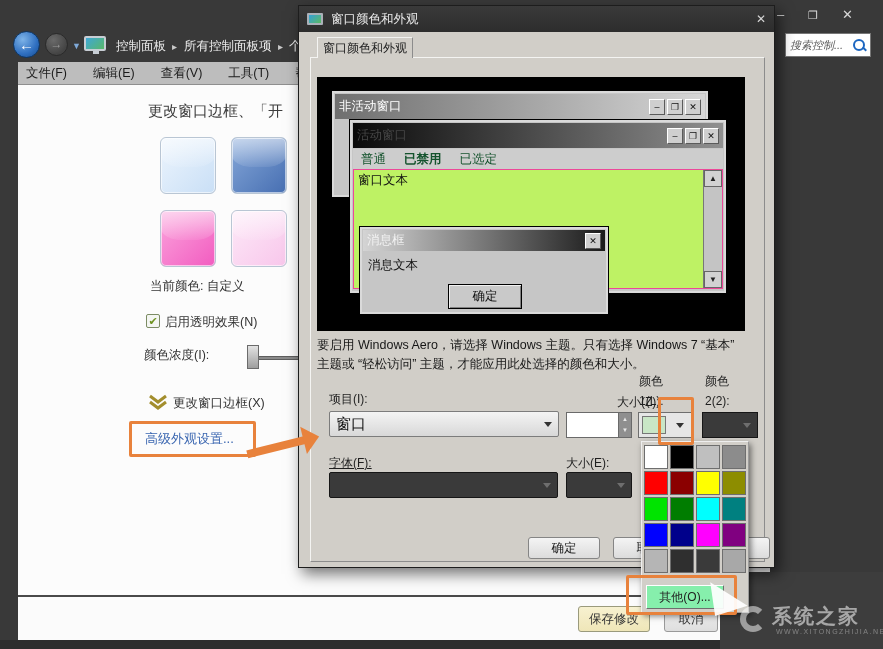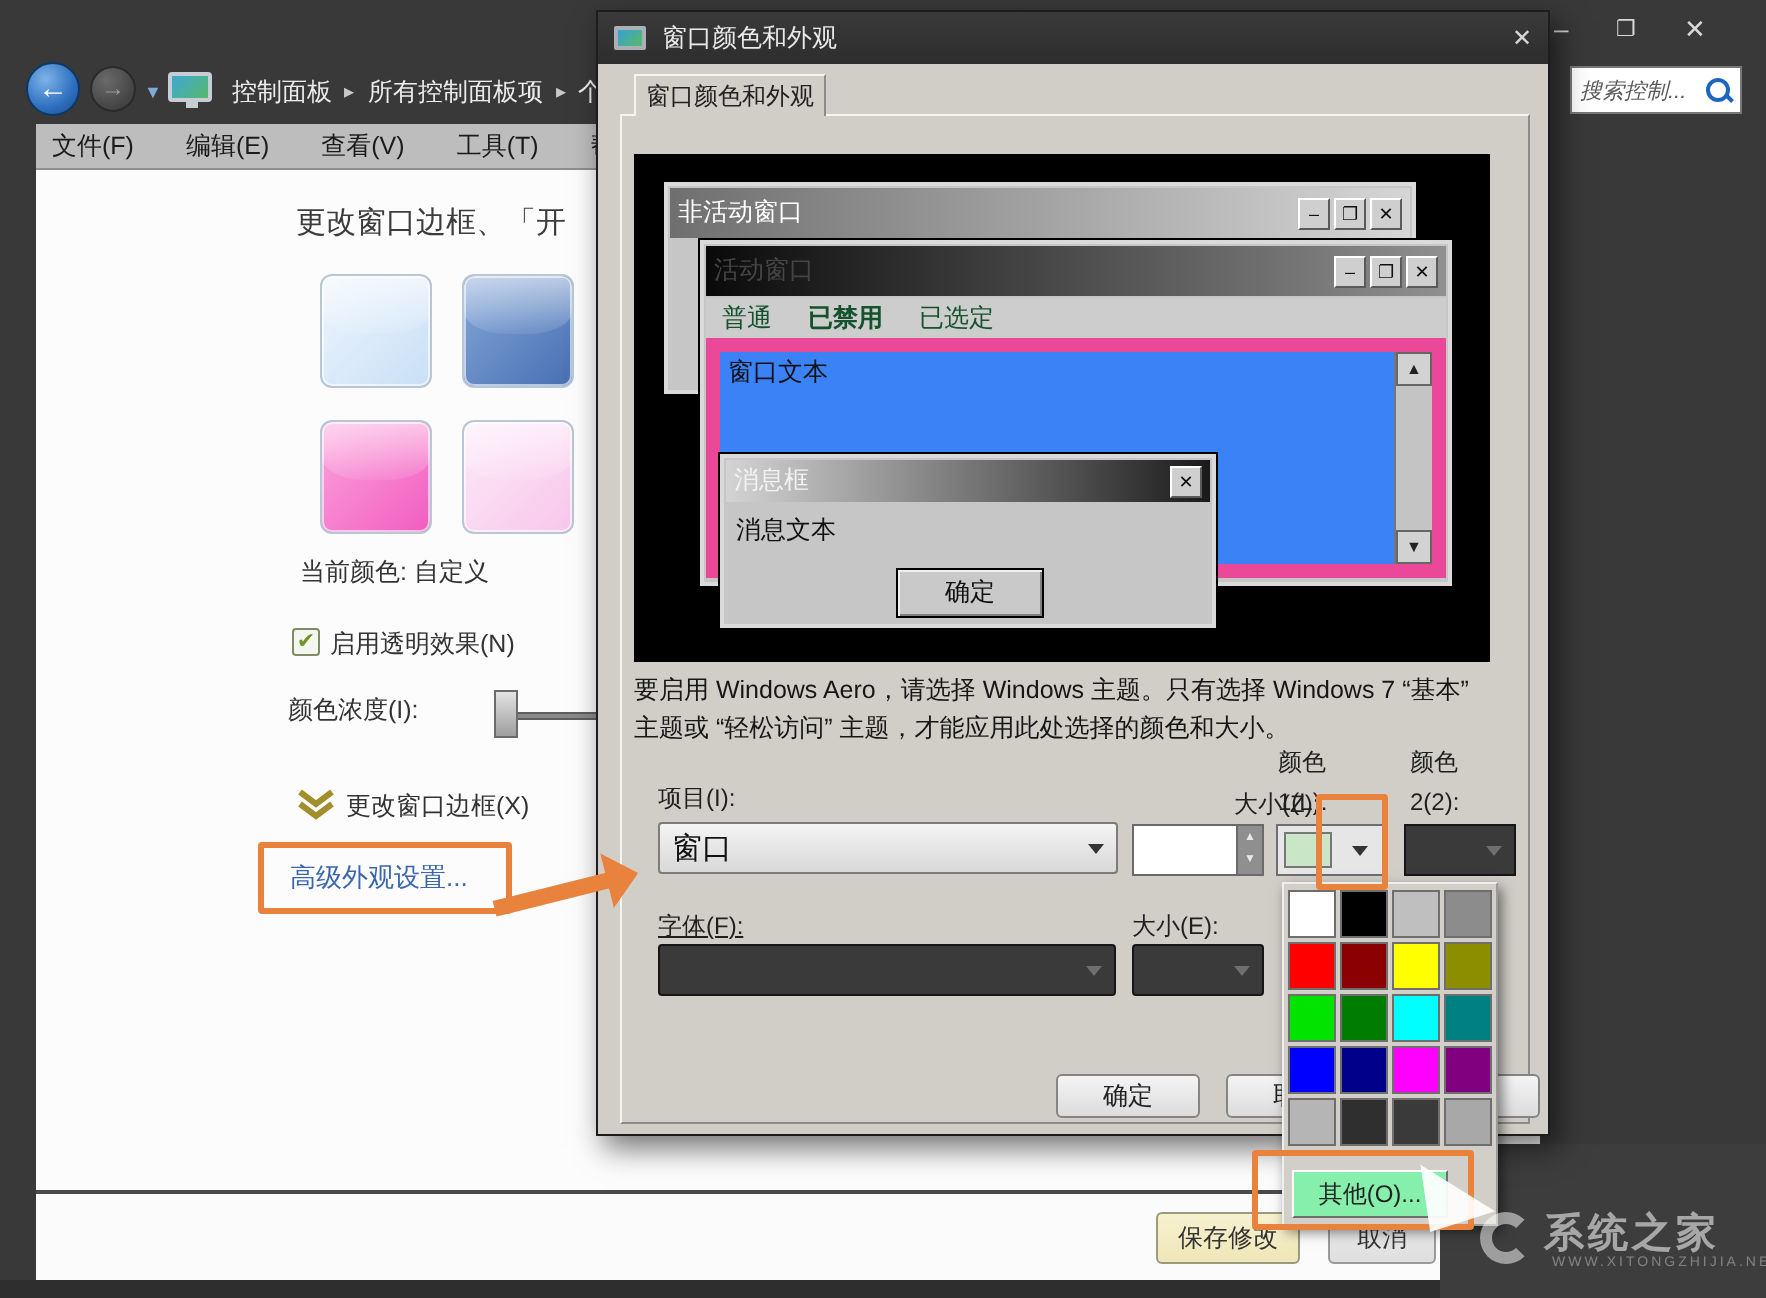--- a/index.html
+++ b/index.html
@@ -49,21 +49,21 @@
   .tab-page{left:11px;top:51px;width:455px;height:505px;background:#d1cec8;border:1px solid #8c8c8c;border-top-color:#f4f4f2;border-left-color:#f4f4f2;}
   .preview-pane{left:18px;top:71px;width:428px;height:254px;background:#000;overflow:hidden;}
   .pv-win-title{height:25px;display:flex;align-items:center;padding:0 4px;gap:2px;}
   .pv-title-text{flex:1;font-size:12.5px;}
   .pv-btn{width:16px;height:16px;background:#cfcfcf;border:1px solid #5a5a5a;border-top-color:#fff;border-left-color:#fff;font-size:9px;line-height:14px;text-align:center;color:#111;}
   .pv-inactive{left:14px;top:13px;width:378px;height:108px;background:#c6c6c6;border:1px solid #000;box-shadow:inset 0 0 0 2px #dadada;}
   .pv-inactive .pv-win-title{margin:3px;background:linear-gradient(90deg,#6f6f6f,#d6d6d6);color:#fff;}
   .pv-active{left:32px;top:42px;width:378px;height:175px;background:#c6c6c6;border:1px solid #000;box-shadow:inset 0 0 0 2px #dadada;}
   .pv-active .pv-win-title{margin:3px 3px 0 3px;background:linear-gradient(90deg,#0a0a0a,#909090);color:#454545;}
   .pv-menu{margin:1px 3px;height:20px;background:#cdcdcd;display:flex;gap:18px;align-items:center;padding-left:8px;font-size:12.5px;color:#14532d;}
-  .pv-client{position:absolute;left:3px;right:3px;top:49px;bottom:4px;background:#3b82f6;border:7px solid #ec4899;}
+  .pv-client{position:absolute;left:3px;right:3px;top:49px;bottom:4px;background:#bef264;border:1px solid #ec4899;}
   .pv-client-text{position:absolute;left:4px;top:2px;font-size:12.5px;color:#111;}
   .pv-scroll{position:absolute;right:0;top:0;bottom:0;width:19px;background:#c4c4c4;border-left:1px solid #777;}
   .pv-scr-btn{position:absolute;left:0;width:18px;height:17px;background:#d2d2d2;border:1px solid #666;font-size:8px;line-height:15px;text-align:center;color:#222;}
   .pv-msgbox{left:42px;top:149px;width:250px;height:89px;background:#c6c6c6;border:1px solid #000;box-shadow:inset 0 0 0 2px #dadada;}
   .pv-msgbox .pv-win-title{margin:3px;height:21px;background:linear-gradient(90deg,#d4d4d4,#1a1a1a);color:#f2f2f2;}
   .pv-msg-text{position:absolute;left:8px;top:30px;font-size:12.5px;color:#111;}
   .pv-ok{position:absolute;left:88px;top:57px;width:74px;height:25px;background:#c9c9c9;border:1px solid #000;box-shadow:inset 1px 1px 0 #f0f0f0, inset -1px -1px 0 #808080;text-align:center;line-height:23px;font-size:12.5px;color:#111;}
   .note{left:18px;top:330px;width:430px;font-size:12.5px;line-height:19px;color:#161616;}
   .fld-label{font-size:12px;color:#1f1f1f;}
   .combo-light{background:linear-gradient(180deg,#f4f4f4,#d8d8d8);border:1px solid #7c7c7c;border-radius:2px;color:#111;font-size:15px;display:flex;align-items:center;padding:0 6px;}

